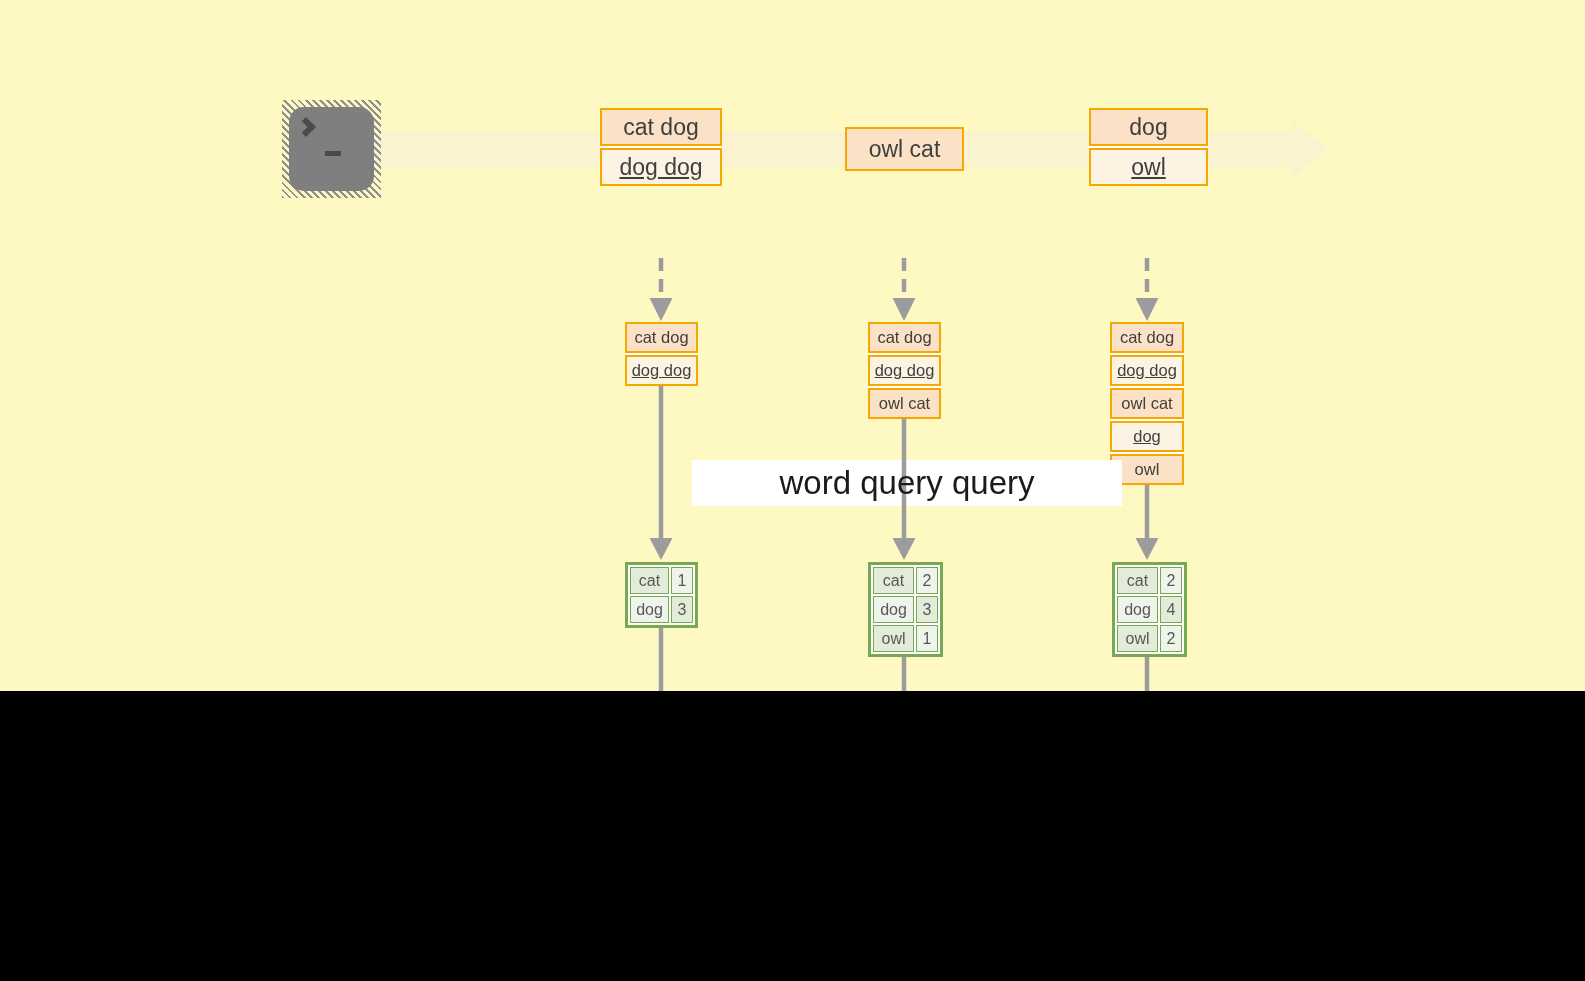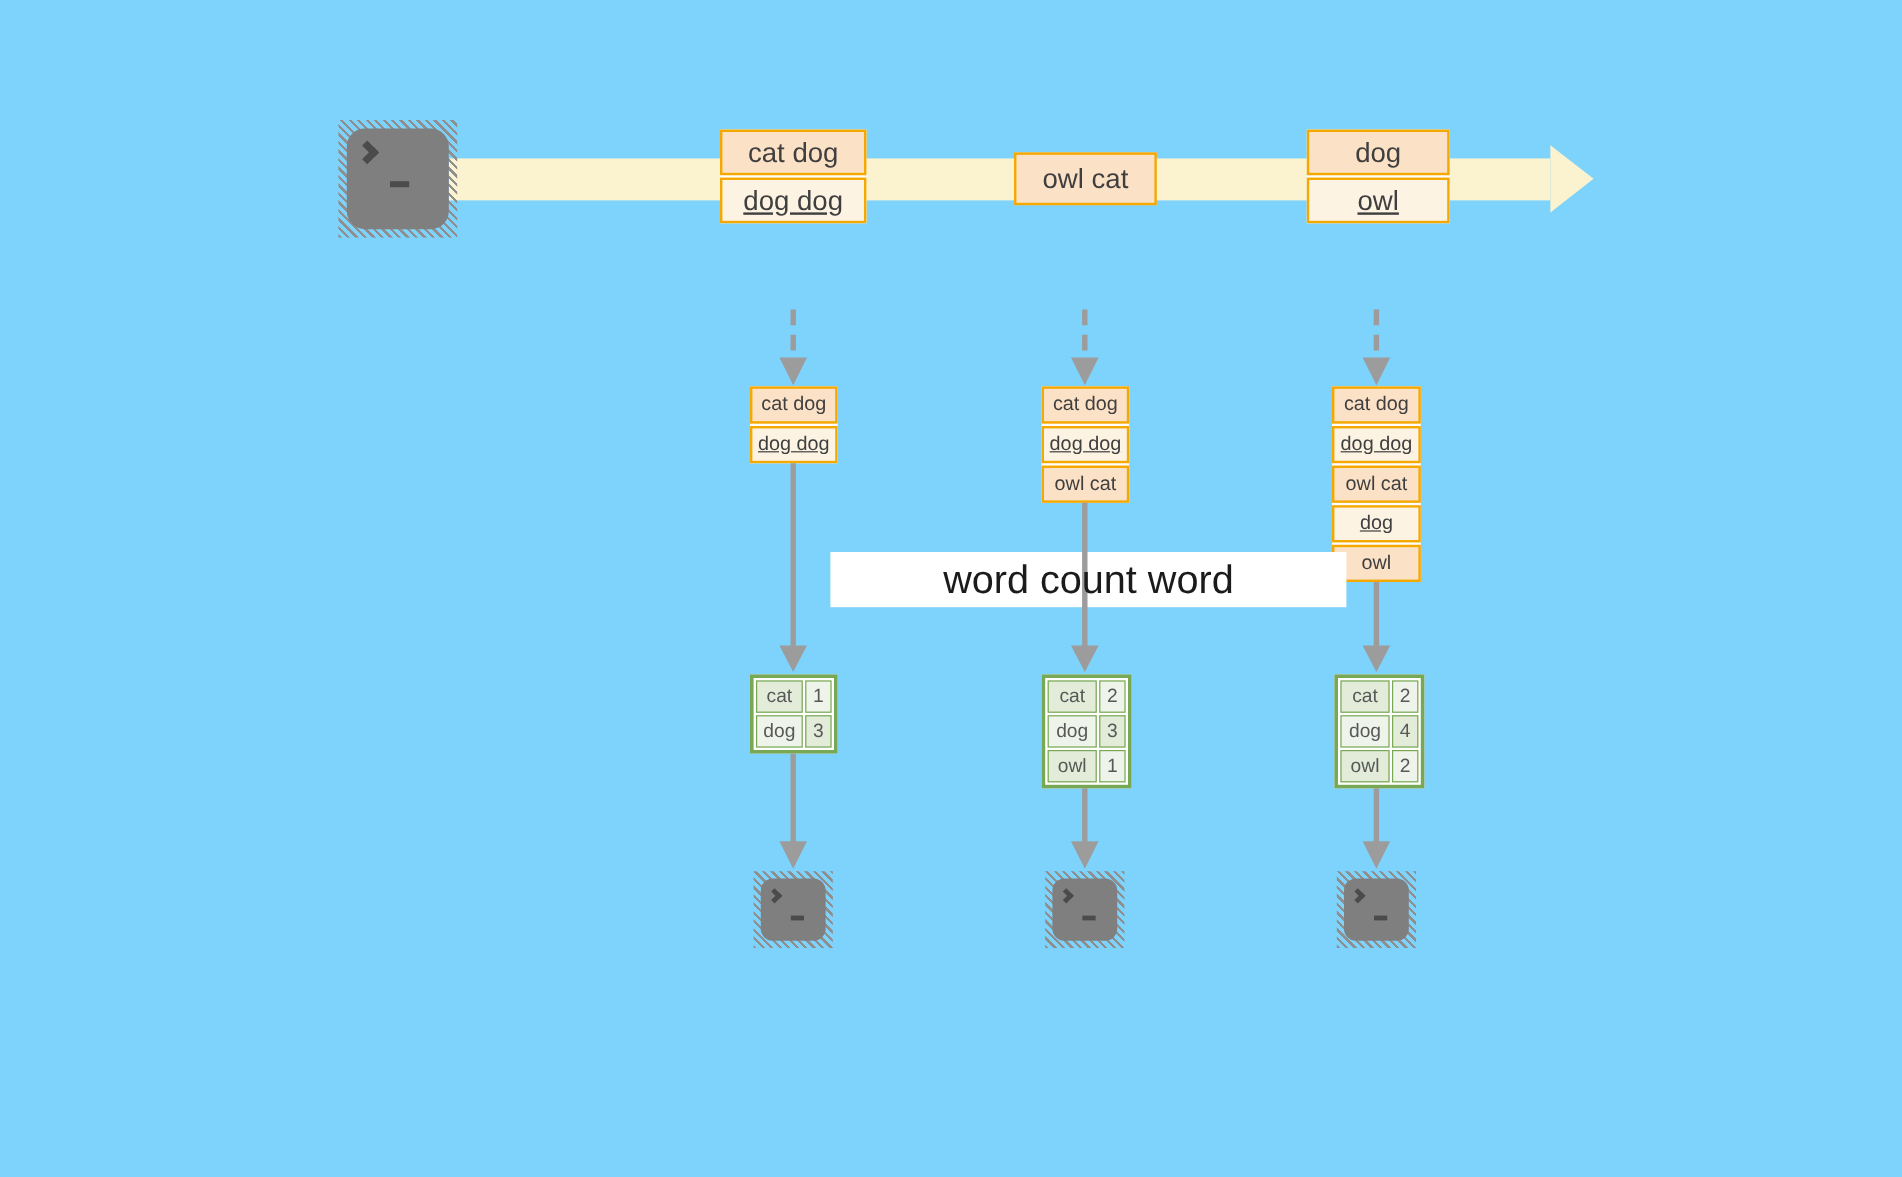--- a/index.html
+++ b/index.html
@@ -1,18 +1,18 @@
 <!DOCTYPE html>
 <html><head>
 <meta charset="utf-8">
 <style>
   html,body{margin:0;padding:0;background:#000;}
   *{box-sizing:border-box;}
   #canvas{
-    position:relative;width:1585px;height:981px;background:#7dd3fc;overflow:hidden;
+    position:relative;width:1585px;height:691px;background:#fef9c3;overflow:hidden;
     font-family:"Liberation Sans","DejaVu Sans",sans-serif;
   }
   
   .stream-shaft{position:absolute;left:374px;top:132px;width:918px;height:35px;background:#FBF2CF;z-index:1;}
   .stream-head{position:absolute;left:1292px;top:121px;width:0;height:0;z-index:1;
     border-top:28px solid transparent;border-bottom:28px solid transparent;border-left:36px solid #FBF2CF;}
   
   .obox{position:absolute;display:flex;flex-direction:column;gap:2px;background:#fff;z-index:2;}
   .ocell{border:2.5px solid #F5A800;display:flex;align-items:center;justify-content:center;
     color:#3f3f3f;width:100%;}
@@ -91,21 +91,21 @@
 
   <div class="obox" style="left:1110px;top:322px;width:74px;">
     <div class="ocell buf-cell cell-peach">cat dog</div>
     <div class="ocell buf-cell cell-cream">dog dog</div>
     <div class="ocell buf-cell cell-peach">owl cat</div>
     <div class="ocell buf-cell cell-cream">dog</div>
     <div class="ocell buf-cell cell-peach">owl</div>
   </div>
 
   <div class="banner-bg"></div>
-  <div class="banner-text">word count word</div>
+  <div class="banner-text">word query query</div>
 
   <div class="gtable" style="left:625px;top:562px;width:73px;">
     <div class="gcell g-dark">cat</div>
     <div class="gcell g-light">1</div>
     <div class="gcell g-light">dog</div>
     <div class="gcell g-dark">3</div>
   </div>
 
   <div class="gtable" style="left:868px;top:562px;width:75px;">
     <div class="gcell g-dark">cat</div>

